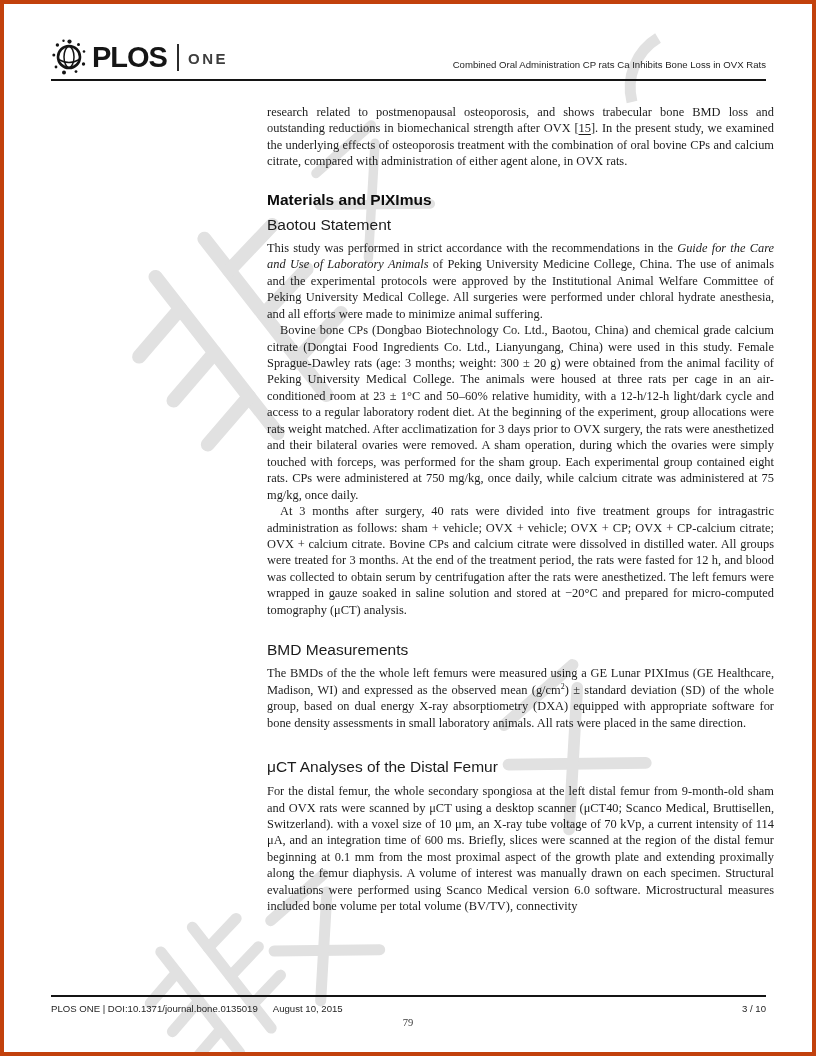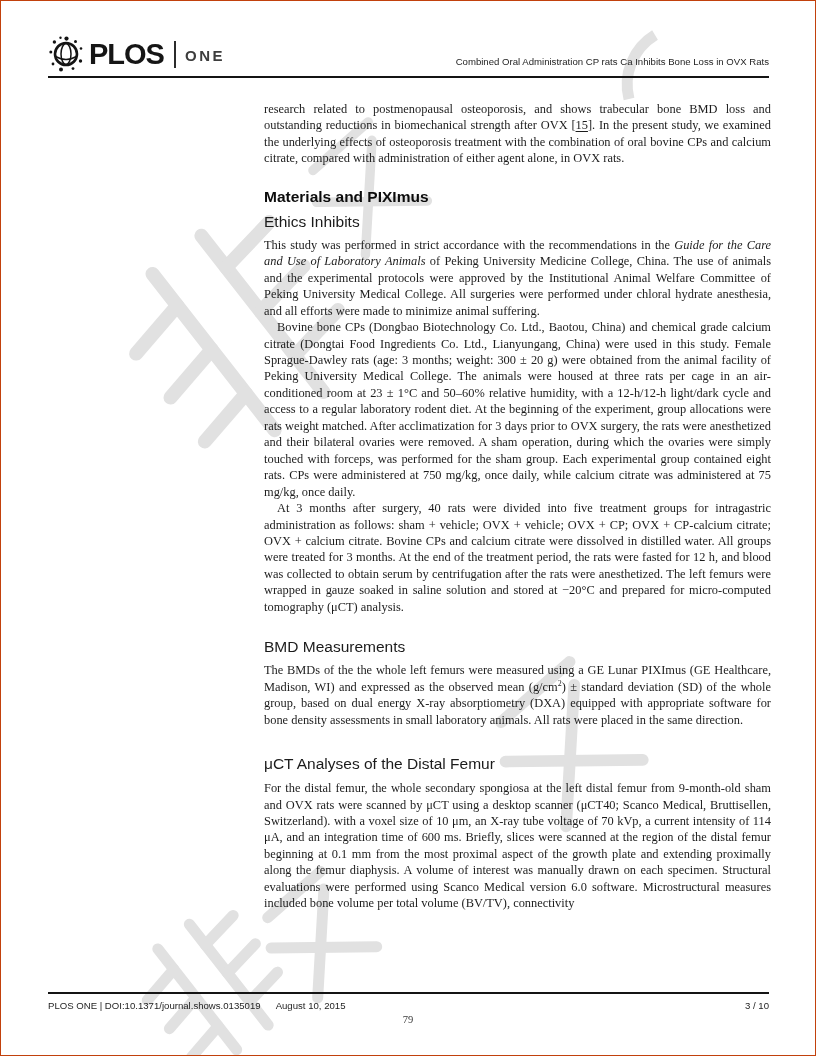--- a/index.html
+++ b/index.html
@@ -1,21 +1,21 @@
 <!DOCTYPE html>
 <html><head>
 <meta charset="utf-8">
 <style>
   * { margin: 0; padding: 0; box-sizing: border-box; }
   html, body { background: #fff; }
   .page {
     position: relative;
     width: 816px; height: 1056px;
     background: #fff;
-    border: 1px solid #c2410c;
+    border: 4px solid #c2410c;
     overflow: hidden;
     font-family: "Liberation Serif", "DejaVu Serif", serif;
     color: #1c1c1c;
   }
   
   .watermark-layer { position: absolute; inset: 0; z-index: 0; pointer-events: none; }
   
   .header { position: absolute; left: 47px; right: 46px; top: 34px; z-index: 2; }
   .logo { display: flex; align-items: center; height: 38px; }
   .logo-plos {
@@ -137,38 +137,38 @@
     <div class="running-title">Combined Oral Administration CP rats Ca Inhibits Bone Loss in OVX Rats</div>
   </div>
   <div class="header-rule"></div>
 
   <div class="content">
 
     <p><span>research related to postmenopausal osteoporosis, and shows trabecular bone BMD loss and outstanding reductions in biomechanical strength after OVX [</span><a class="ref-link">15</a><span>]. In the present study, we examined the underlying effects of osteoporosis treatment with the combination of oral bovine CPs and calcium citrate, compared with administration of either agent alone, in OVX rats.</span></p>
 
     <div class="h-main">Materials and PIXImus</div>
 
-    <div class="h-sub">Ethics Inhibits</div>
+    <div class="h-sub">Baotou Statement</div>
 
     <p><span>This study was performed in strict accordance with the recommendations in the </span><span class="ital">Guide for the Care and Use of Laboratory Animals</span><span> of Peking University Medicine College, China. The use of animals and the experimental protocols were approved by the Institutional Animal Welfare Committee of Peking University Medical College. All surgeries were performed under chloral hydrate anesthesia, and all efforts were made to minimize animal suffering.</span></p>
 
     <p class="indent">Bovine bone CPs (Dongbao Biotechnology Co. Ltd., Baotou, China) and chemical grade calcium citrate (Dongtai Food Ingredients Co. Ltd., Lianyungang, China) were used in this study. Female Sprague-Dawley rats (age: 3 months; weight: 300 ± 20 g) were obtained from the animal facility of Peking University Medical College. The animals were housed at three rats per cage in an air-conditioned room at 23 ± 1°C and 50–60% relative humidity, with a 12-h/12-h light/dark cycle and access to a regular laboratory rodent diet. At the beginning of the experiment, group allocations were rats weight matched. After acclimatization for 3 days prior to OVX surgery, the rats were anesthetized and their bilateral ovaries were removed. A sham operation, during which the ovaries were simply touched with forceps, was performed for the sham group. Each experimental group contained eight rats. CPs were administered at 750 mg/kg, once daily, while calcium citrate was administered at 75 mg/kg, once daily.</p>
 
     <p class="indent">At 3 months after surgery, 40 rats were divided into five treatment groups for intragastric administration as follows: sham + vehicle; OVX + vehicle; OVX + CP; OVX + CP-calcium citrate; OVX + calcium citrate. Bovine CPs and calcium citrate were dissolved in distilled water. All groups were treated for 3 months. At the end of the treatment period, the rats were fasted for 12 h, and blood was collected to obtain serum by centrifugation after the rats were anesthetized. The left femurs were wrapped in gauze soaked in saline solution and stored at −20°C and prepared for micro-computed tomography (μCT) analysis.</p>
 
     <div class="h-sub spaced">BMD Measurements</div>
 
     <p><span>The BMDs of the the whole left femurs were measured using a GE Lunar PIXImus (GE Healthcare, Madison, WI) and expressed as the observed mean (g/cm</span><sup class="unit">2</sup><span>) ± standard deviation (SD) of the whole group, based on dual energy X-ray absorptiometry (DXA) equipped with appropriate software for bone density assessments in small laboratory animals. All rats were placed in the same direction.</span></p>
 
     <div class="h-sub spaced-more">μCT Analyses of the Distal Femur</div>
 
     <p>For the distal femur, the whole secondary spongiosa at the left distal femur from 9-month-old sham and OVX rats were scanned by μCT using a desktop scanner (μCT40; Scanco Medical, Bruttisellen, Switzerland). with a voxel size of 10 μm, an X-ray tube voltage of 70 kVp, a current intensity of 114 μA, and an integration time of 600 ms. Briefly, slices were scanned at the region of the distal femur beginning at 0.1 mm from the most proximal aspect of the growth plate and extending proximally along the femur diaphysis. A volume of interest was manually drawn on each specimen. Structural evaluations were performed using Scanco Medical version 6.0 software. Microstructural measures included bone volume per total volume (BV/TV), connectivity</p>
 
   </div>
 
   <div class="footer-rule"></div>
   <div class="footer-row">
-    <span><span>PLOS ONE | DOI:10.1371/journal.shows.0135019</span><span class="footer-date">August 10, 2015</span></span>
+    <span><span>PLOS ONE | DOI:10.1371/journal.bone.0135019</span><span class="footer-date">August 10, 2015</span></span>
     <span>3 / 10</span>
   </div>
   <div class="page-number">79</div>
 
 </div>
 
 </body></html>

